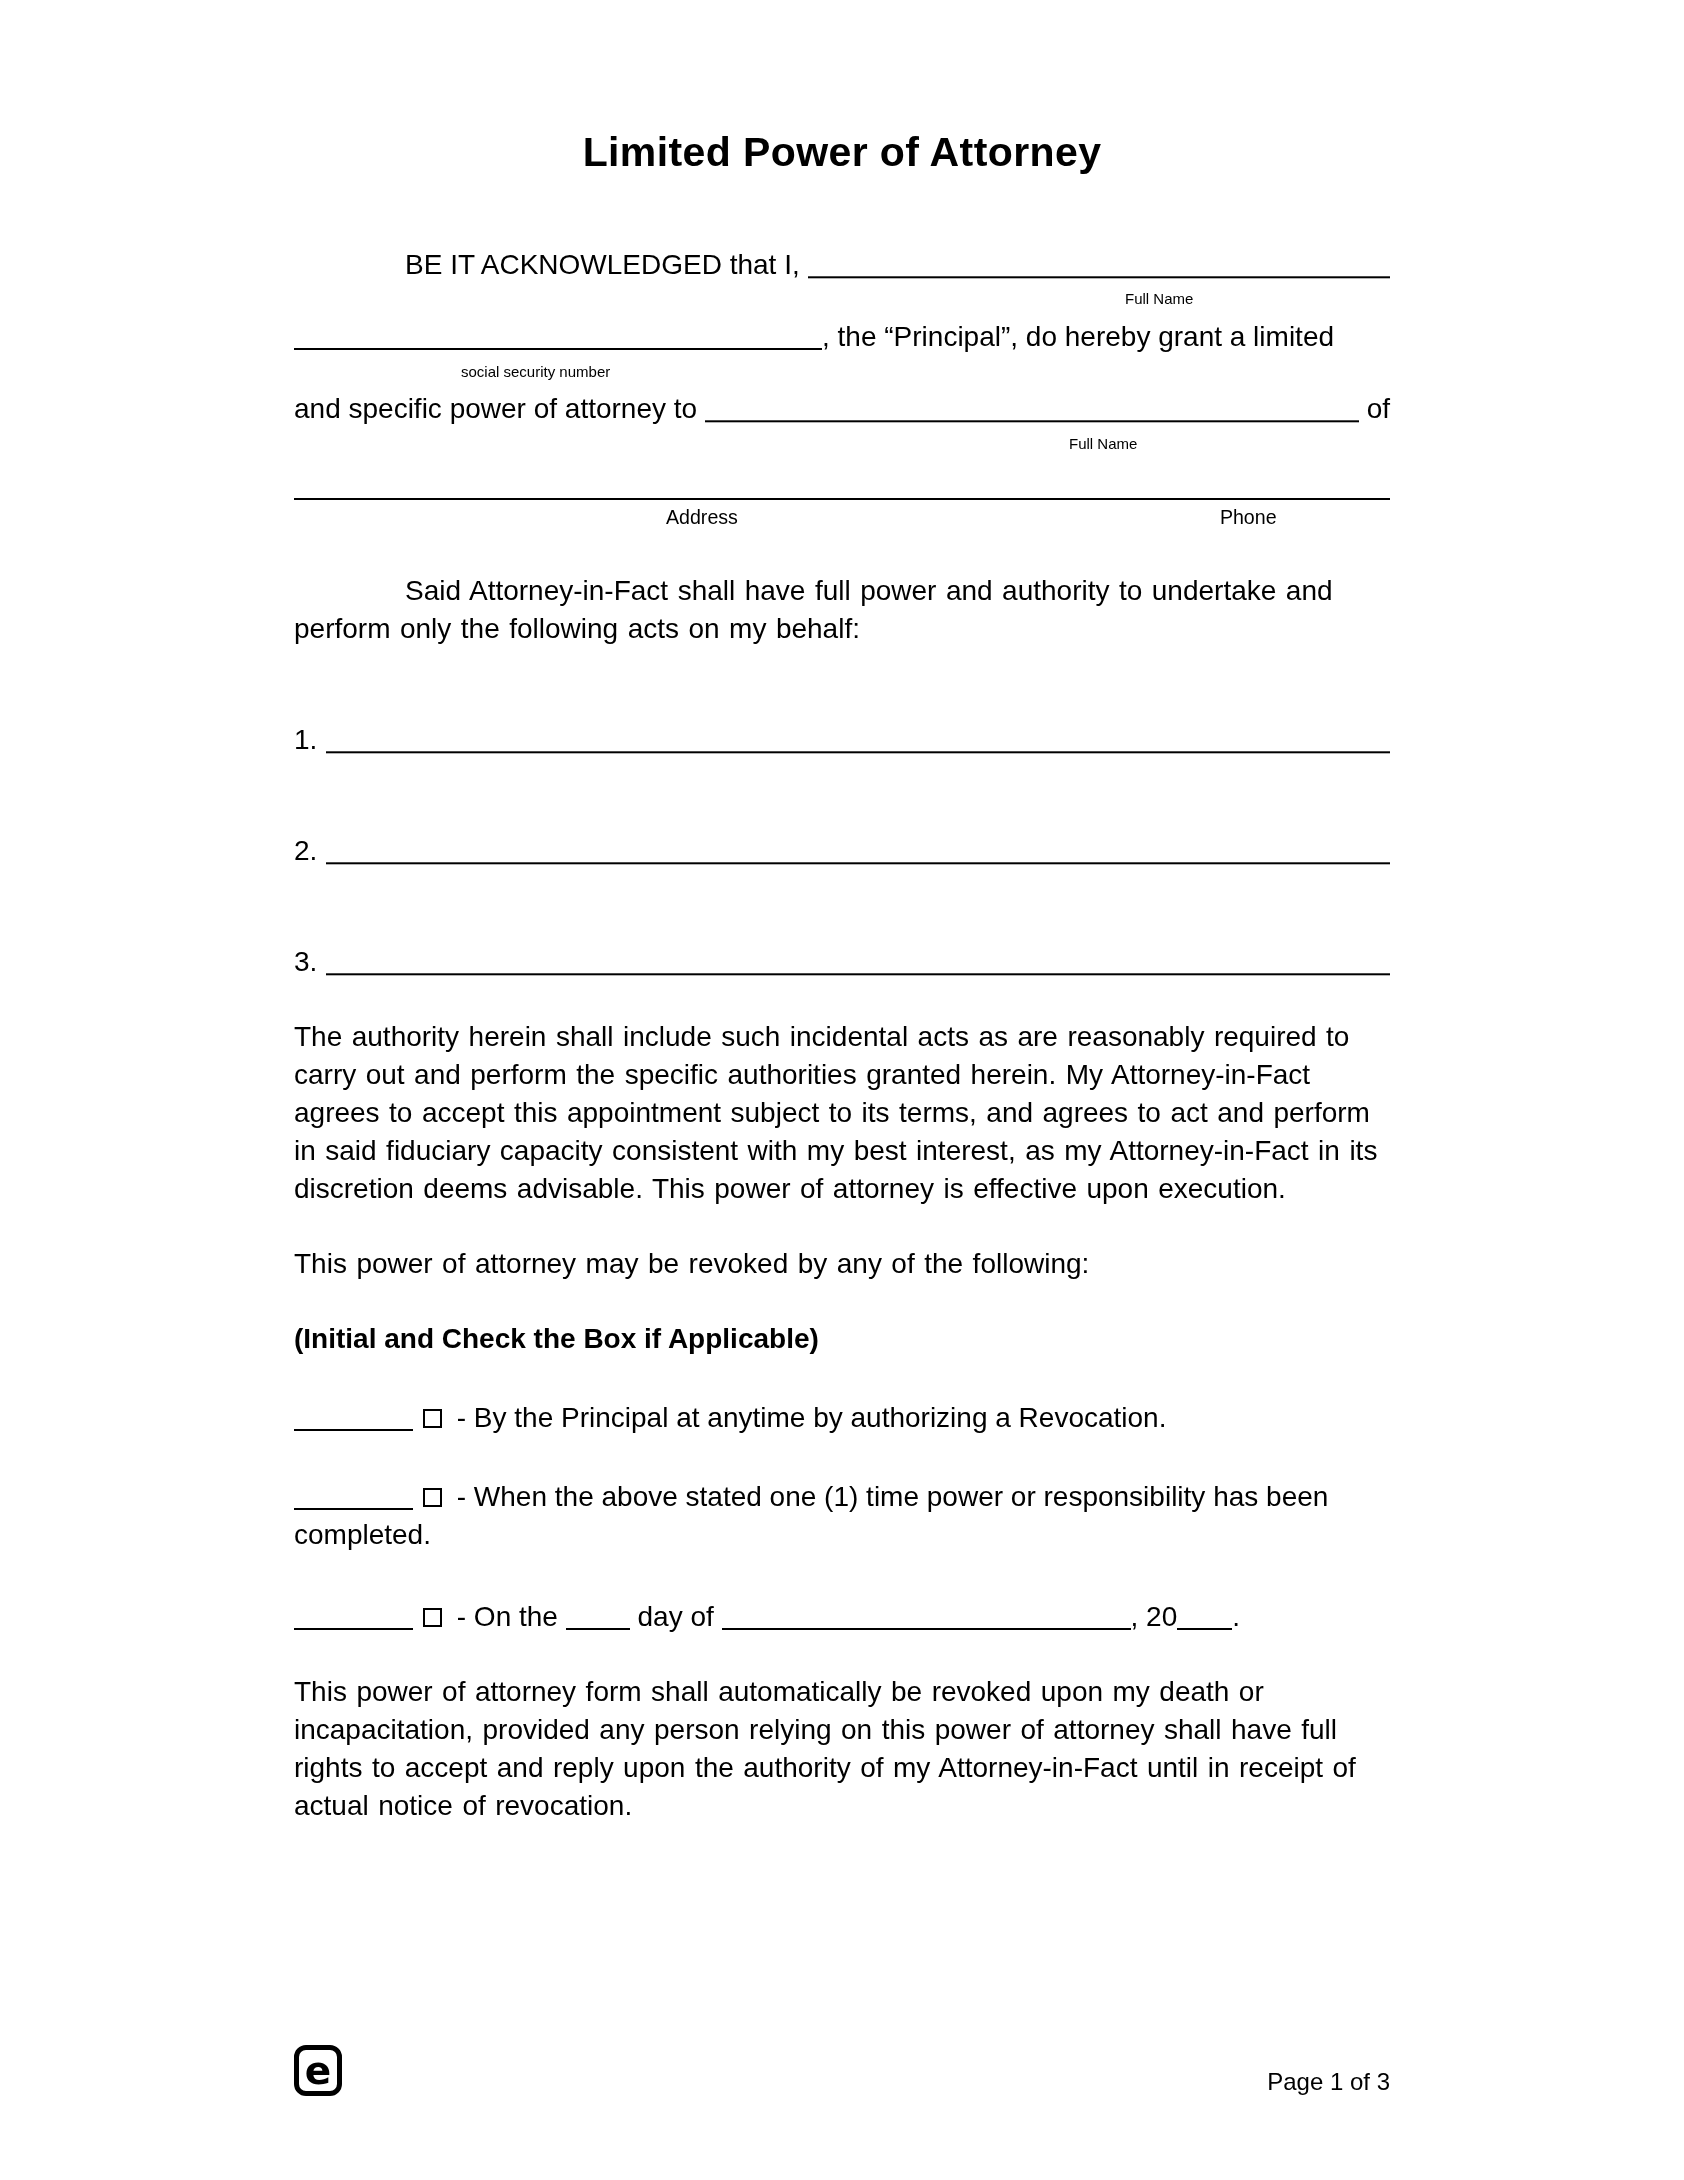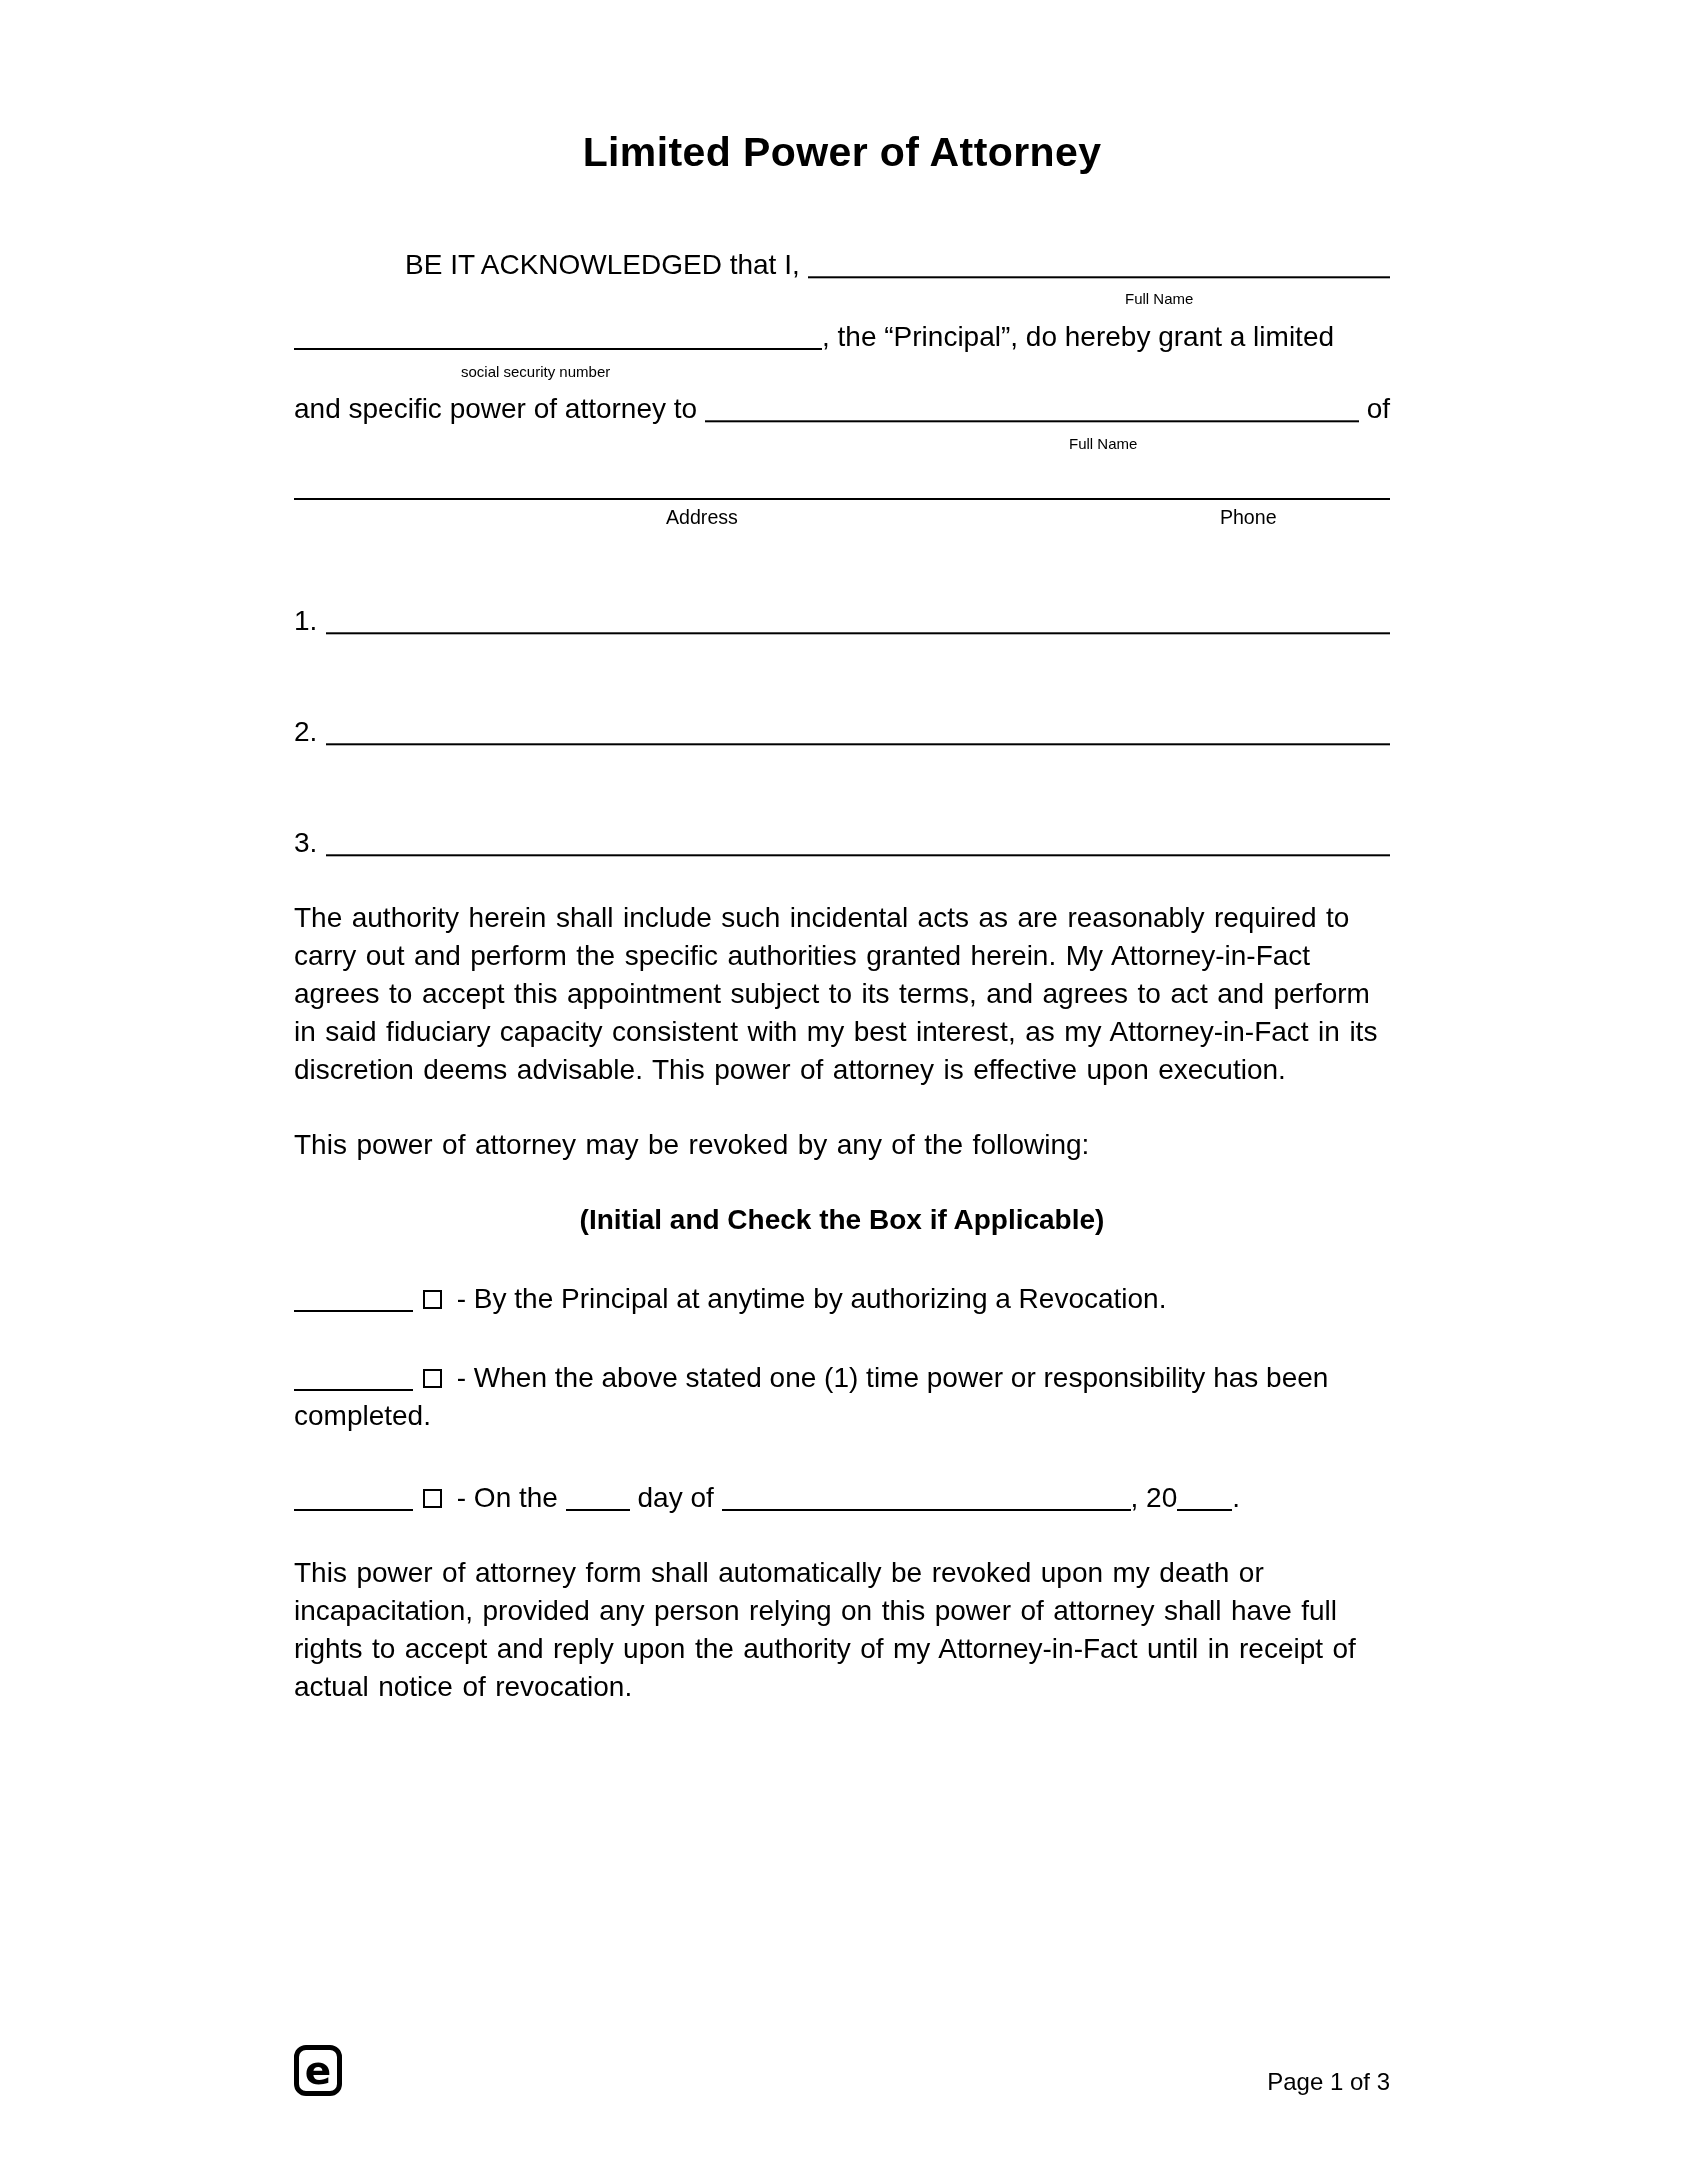--- a/index.html
+++ b/index.html
@@ -44,21 +44,21 @@
 
   .hr-row { margin-top:37px; height:6.8px; align-items:flex-end; }
   .hr-row .fblank { transform:none; }
 
   p.para { margin-top:37px; word-spacing:1.7px; }
   p.para-indent { text-indent:111px; margin-top:43px; word-spacing:1.7px; }
 
   .item-row { margin-top:73px; }
   .item-row:first-of-type { margin-top:72px; }
 
-  .center-bold { text-align:center; font-weight:bold; margin-top:37px; }
+  .center-bold { text-align:left; font-weight:bold; margin-top:37px; }
 
   .opt { margin-top:41px; }
   .opt-last { margin-top:44px; }
   .cbox {
     display:inline-block; width:19px; height:19px;
     border:2.6px solid #000; vertical-align:-1.7px;
     margin:0 6.8px 0 10.2px;
   }
 
   .footer {
@@ -100,20 +100,21 @@
 
     <div class="row hr-row">
         <span class="fblank fill"></span>
       </div>
     <div class="sublabel-row">
         <span style="margin-left:372px">Address</span>
         <span style="margin-left:482px">Phone</span>
       </div>
 
 
+    <p class="para-indent">Said Attorney-in-Fact shall have full power and authority to undertake and perform only the following acts on my behalf:</p>
 
     <div class="row item-row">
         <span class="pre">1.</span>
         <span class="fblank fill ml10"></span>
       </div>
     <div class="row item-row">
         <span class="pre">2.</span>
         <span class="fblank fill ml10"></span>
       </div>
     <div class="row item-row">

